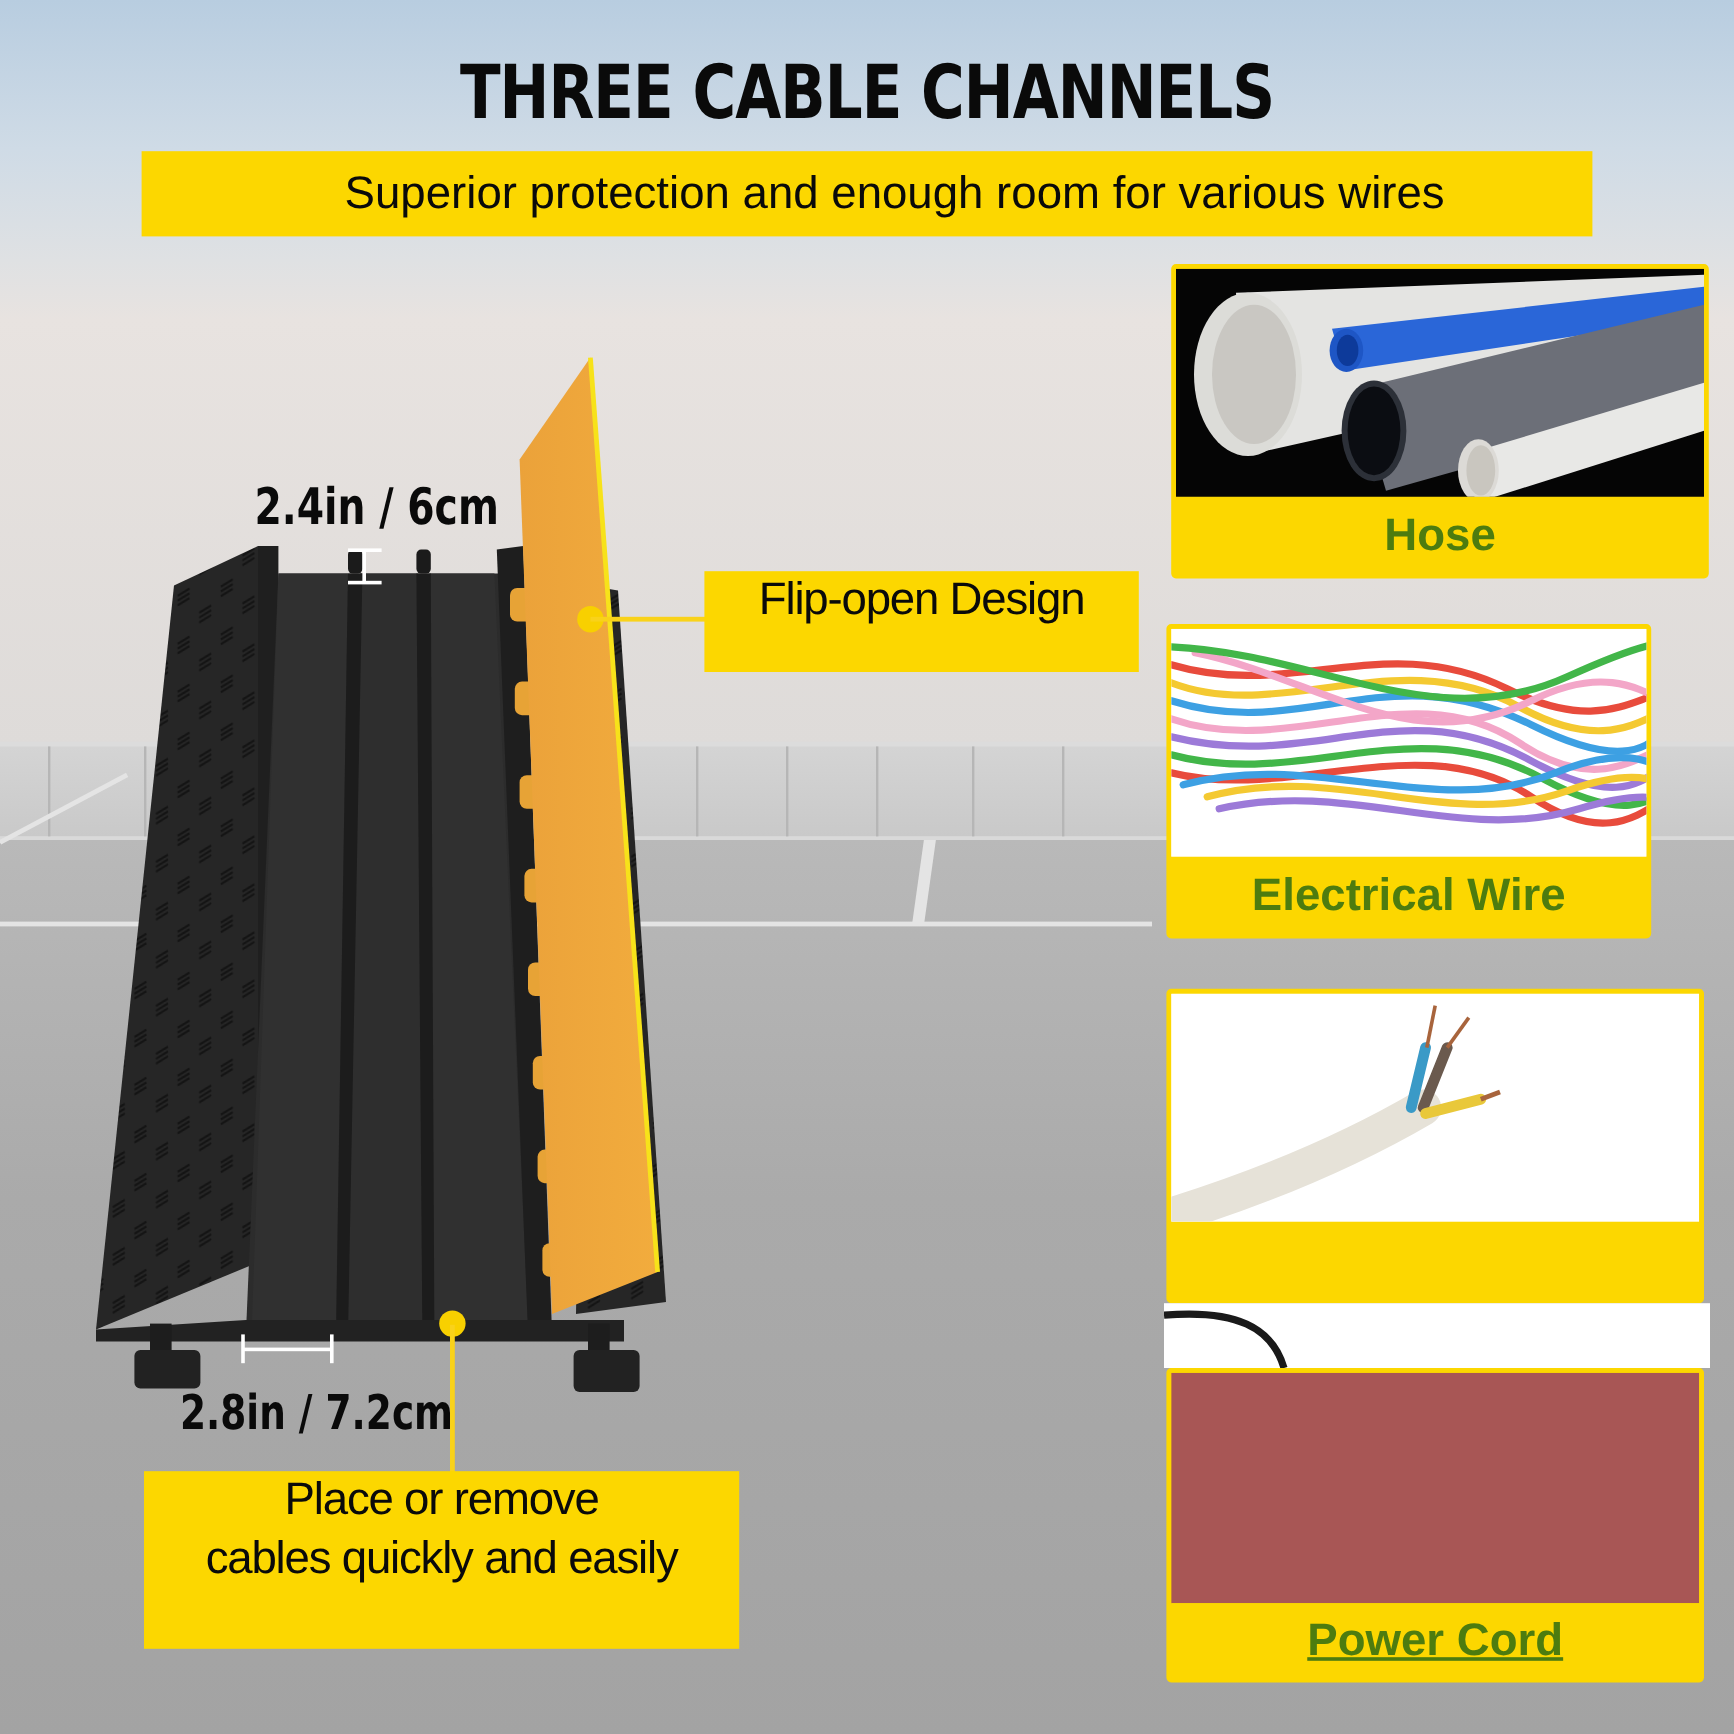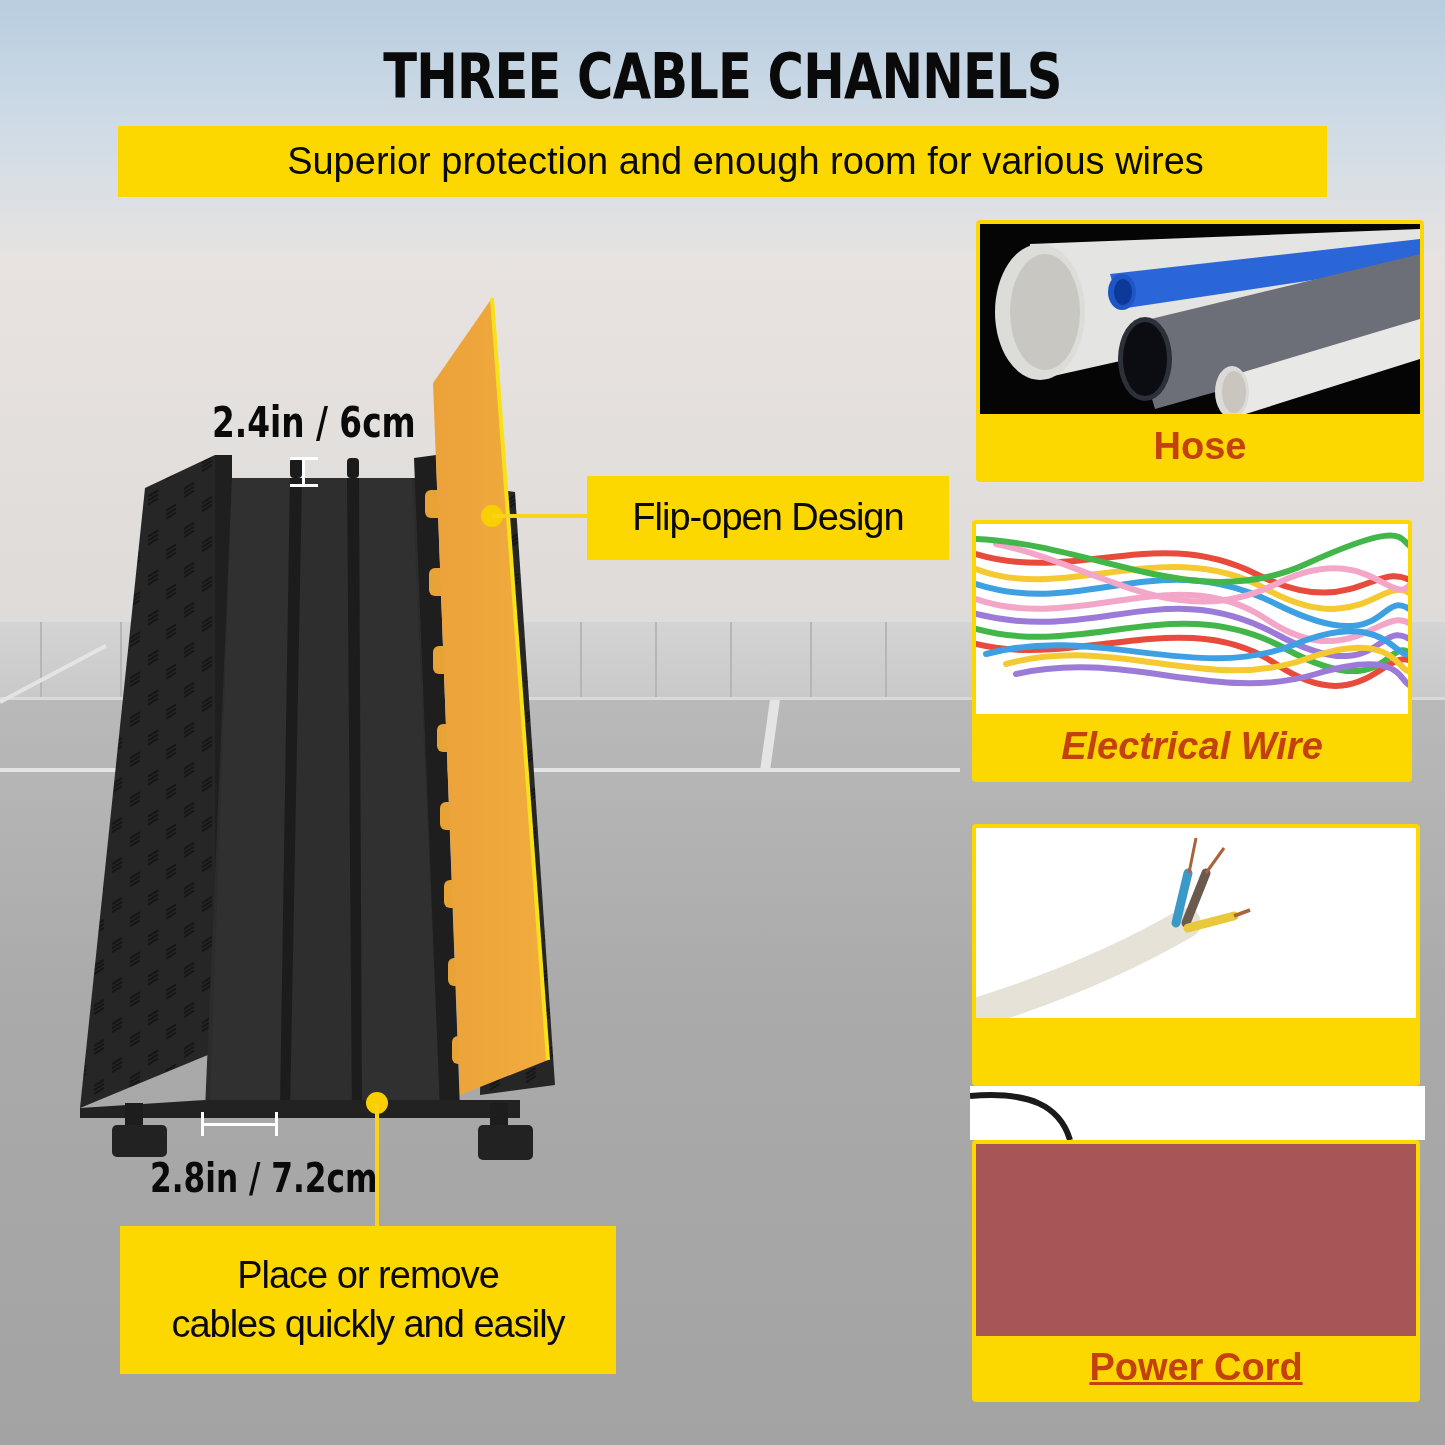--- a/index.html
+++ b/index.html
@@ -32,31 +32,31 @@
   .subtitle { font-weight:normal; font-size:38px; color:#0a0a0a;margin-left:46px; }
 
   
   .product { position:absolute; left:0; top:0; width:960px; height:1200px; }
   .dim-label { position:absolute; font-family:"DejaVu Sans", sans-serif; font-weight:bold;
     color:#0a0a0a; transform:scaleX(0.78); transform-origin:left center; }
   .dim-bar-h { position:absolute; height:3px; background:#fff; }
   .dim-bar-v { position:absolute; width:3px; background:#fff; }
 
   .callout { position:absolute; background:#fcd700; display:flex; flex-direction:column;
-    align-items:center; justify-content:center; color:#0a0a0a; }
+    align-items:center; justify-content:flex-start; color:#0a0a0a; }
   .callout-text { font-size:38px; letter-spacing:-1px; line-height:1.3; text-align:center; }
   .leader-h { position:absolute; height:4px; background:#f9d21a; }
   .leader-v { position:absolute; width:4px; background:#f9d21a; }
   .dot { position:absolute; width:22px; height:22px; border-radius:50%; background:#f8d000; }
 
   
   .card { position:absolute; border:4px solid #fcd700; border-radius:4px; background:#fcd700; overflow:hidden; }
   .card-img { position:absolute; left:0; top:0; right:0; }
   .card-label { position:absolute; left:0; right:0; bottom:0; display:flex; align-items:center;
-    justify-content:center; font-weight:bold; font-size:38px; color:#c2410c; background:#fcd700; }
+    justify-content:center; font-weight:bold; font-size:38px; color:#4d7c0f; background:#fcd700; }
 </style>
 </head>
 <body>
 
 <div class="sky"></div>
 <div class="wall">
   <div class="wall-seam" style="left:40px"></div>
   <div class="wall-seam" style="left:120px"></div>
   <div class="wall-seam" style="left:580px"></div>
   <div class="wall-seam" style="left:655px"></div>
@@ -173,21 +173,21 @@
       <ellipse cx="165" cy="135" rx="27" ry="42" fill="#2c3038"></ellipse>
       <ellipse cx="165" cy="135" rx="22" ry="37" fill="#0b0d12"></ellipse>
       <polygon points="240,155 440,95 440,135 250,195" fill="#e8e8e6"></polygon>
       <ellipse cx="252" cy="168" rx="17" ry="26" fill="#dcdad6"></ellipse>
       <ellipse cx="254" cy="168" rx="12" ry="21" fill="#c9c6bf"></ellipse>
     </svg>
   </div>
   <div class="card-label" style="height:64px;">Hose</div>
 </div>
 
-<div class="card" style="left:972px;top:520px;width:440px;height:262px;font-style:italic;">
+<div class="card" style="left:972px;top:520px;width:404px;height:262px;">
   <div class="card-img" style="height:190px;background:#fff;">
     <svg width="440" height="190" viewBox="0 0 440 190">
       <rect width="440" height="190" fill="#fff"></rect>
       <g fill="none" stroke-width="6" stroke-linecap="round">
         <path d="M0,30 C100,60 180,0 280,50 S400,30 440,60" stroke="#e84b3c"></path>
         <path d="M0,45 C90,80 190,10 290,65 S410,40 440,75" stroke="#f4c931"></path>
         <path d="M0,60 C110,95 180,20 300,80 S400,55 440,90" stroke="#3da0e3"></path>
         <path d="M0,75 C100,110 200,35 290,95 S410,70 440,105" stroke="#f3a6c8"></path>
         <path d="M0,90 C120,120 190,50 300,110 S400,85 440,120" stroke="#9c7ad8"></path>
         <path d="M0,105 C110,135 200,65 310,125 S410,100 440,135" stroke="#42b649"></path>

